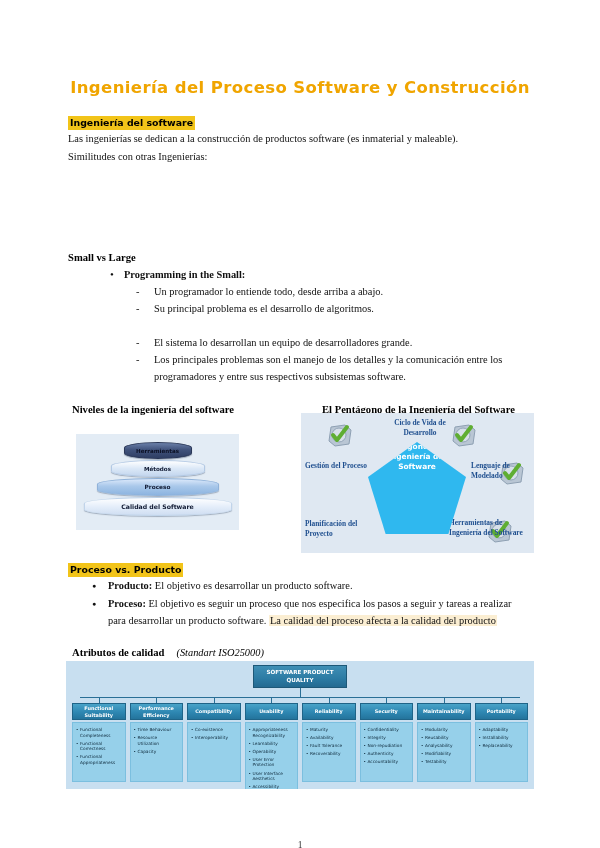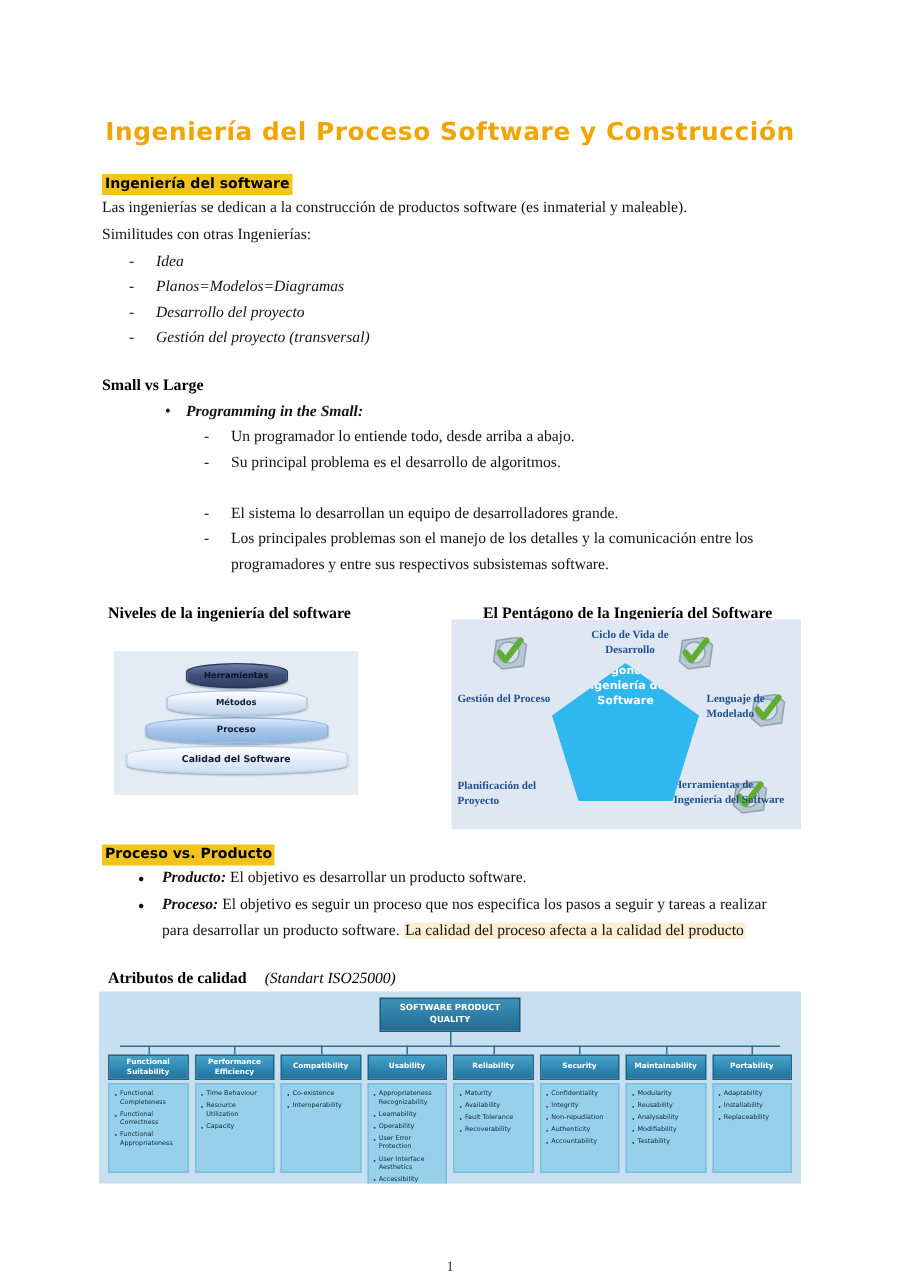--- a/index.html
+++ b/index.html
@@ -59,21 +59,21 @@
     background: #fbeed2;
     padding: 0 1px;
   }
   .u-head {
     font-weight: bold;
     font-family: "Liberation Serif", serif;
     font-size: 10.6px;
     color: #000;
   }
   .ital { font-style: italic; }
-  .bold { font-weight: bold; font-style: italic; }
+  .bold { font-weight: bold; }
 
   ul.dash, ul.dot, ul.bullet {
     list-style: none;
     margin: 0;
     padding: 0;
   }
   ul.dash > li {
     position: relative;
     padding-left: 26px;
     line-height: 17px;
@@ -310,28 +310,20 @@
 
   <div class="doc-title">Ingeniería del Proceso Software y Construcción</div>
 
   <div class="blk" style="left:68px; top:68px;">
     <span class="hl-yellow">Ingeniería del software</span>
   </div>
 
   <div class="blk body-txt" style="left:68px; top:86px; width:452px;">Las ingenierías se dedican a la construcción de productos software (es inmaterial y maleable).</div>
   <div class="blk body-txt" style="left:68px; top:104px; width:452px;">Similitudes con otras Ingenierías:</div>
 
-  <div class="blk body-txt" style="left:78px; top:122px; width:440px;">
-    <ul class="dash">
-      <li><span class="ital">Idea</span></li>
-      <li><span class="ital">Planos=Modelos=Diagramas</span></li>
-      <li><span class="ital">Desarrollo del proyecto</span></li>
-      <li><span class="ital">Gestión del proyecto (transversal)</span></li>
-    </ul>
-  </div>
 
   <div class="blk" style="left:68px; top:203px;">
     <span class="u-head">Small vs Large</span>
   </div>
 
   <div class="blk body-txt" style="left:110px; top:222px; width:410px;">
     <ul class="bullet">
       <li><span class="bold">Programming in the Small:</span></li>
     </ul>
   </div>

